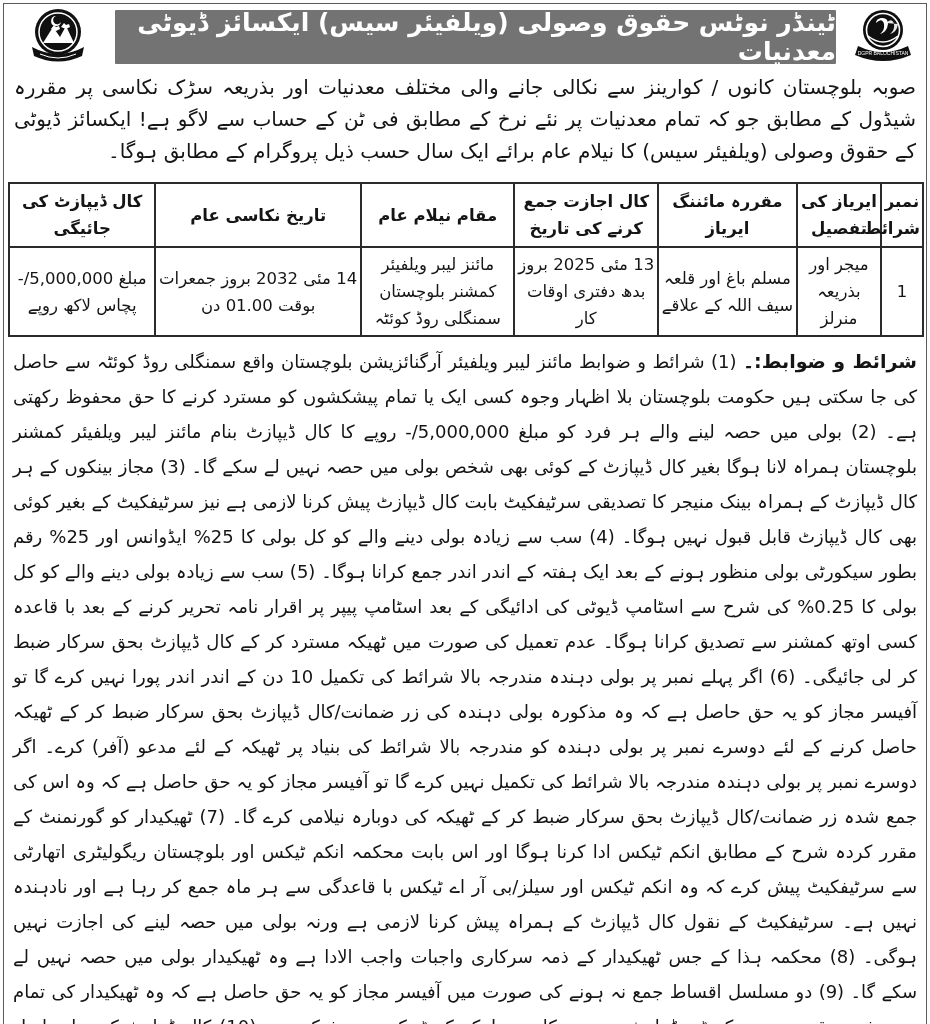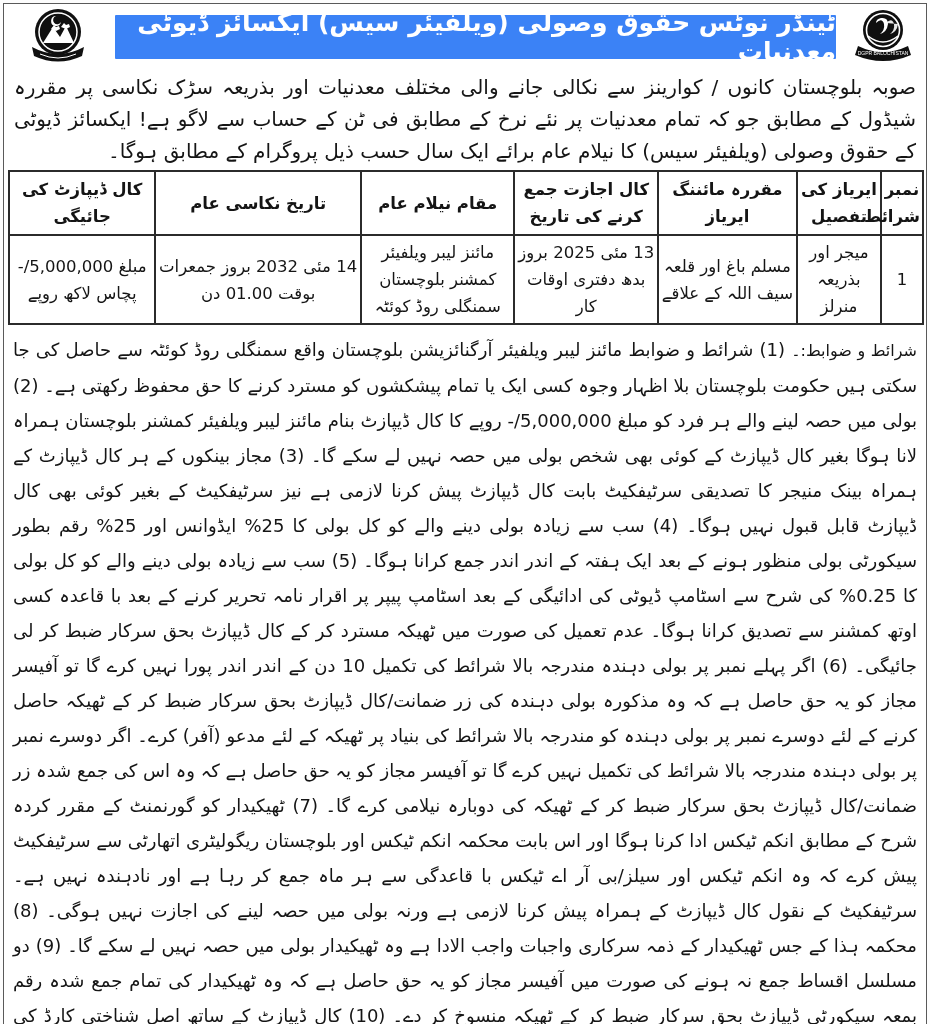--- a/index.html
+++ b/index.html
@@ -18,34 +18,34 @@
     background: #ffffff;
   }
 
   
   .header {
     display: flex; align-items: center;
     height: 66px; padding: 3px 6px; gap: 10px;
   }
   .emblem-left { width: 95px; height: 60px; flex: 0 0 auto; }
   .title-bar {
-    flex: 1; height: 44px;
-    background: #3b82f6; color: #ffffff;
+    flex: 1; height: 54px;
+    background: #737373; color: #ffffff;
     display: flex; align-items: center; justify-content: center;
     font-size: 25px; font-weight: bold;
     direction: rtl;
     border-radius: 1px;
   }
   .logo-right { width: 74px; height: 58px; flex: 0 0 auto; }
 
   
   .intro {
     direction: rtl;
     text-align: justify;
-    padding: 1px 10px 2px 10px;
+    padding: 1px 10px 14px 10px;
     font-size: 20px;
     line-height: 32px;
     font-weight: 500;
   }
 
   
   table.schedule {
     width: 916px;
     margin: 1px 4px 2px 4px;
     border-collapse: collapse;
@@ -73,22 +73,22 @@
   
   .terms {
     direction: rtl;
     text-align: justify;
     padding: 5px 9px 0 9px;
     font-size: 18px;
     line-height: 35px;
     min-height: 564px;
   }
   .terms-heading {
-    font-weight: normal;
-    font-size: 16px;
+    font-weight: bold;
+    font-size: 19px;
   }
 </style>
 </head>
 <body>
 
 <div class="page">
   <div class="ad">
 
     <div class="header">
       <svg class="emblem-left" viewBox="0 0 95 60" xmlns="http://www.w3.org/2000/svg">

